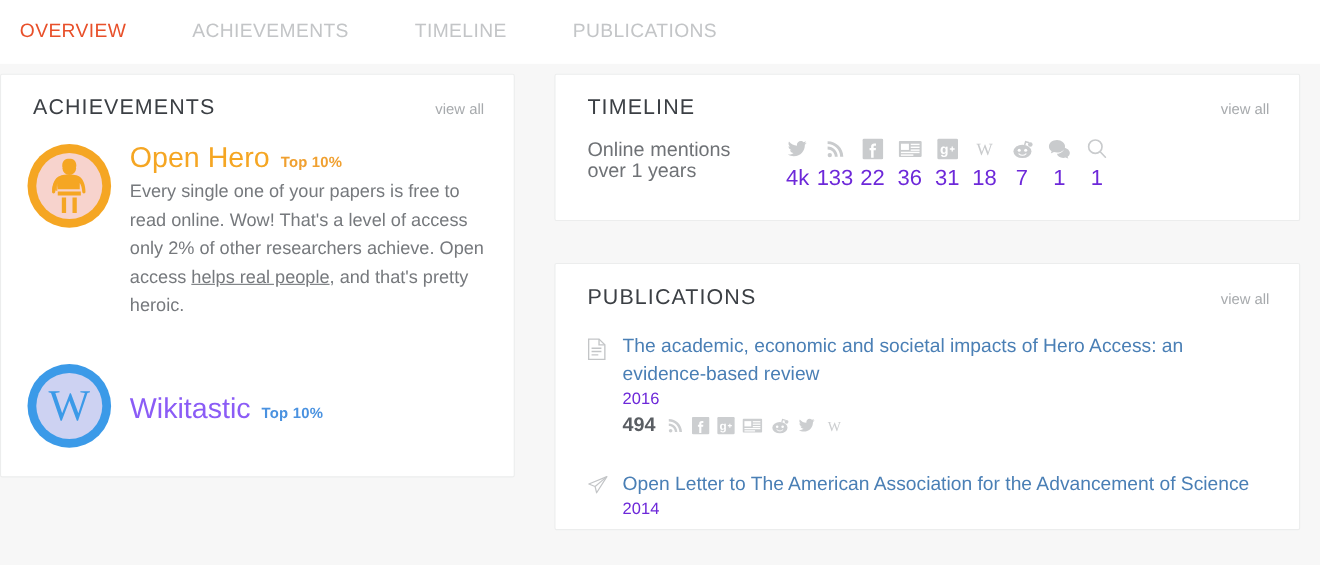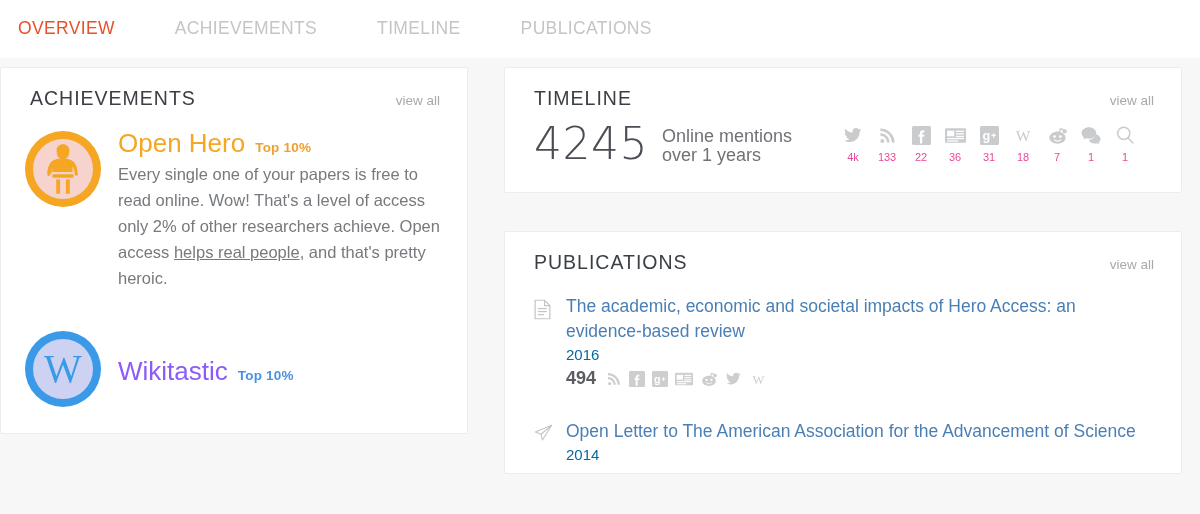--- a/index.html
+++ b/index.html
@@ -149,22 +149,22 @@
     width: 34px;
     text-align: center;
     cursor: pointer;
   }
   .tl-stat .ico {
     height: 24px;
     display: flex; align-items: center; justify-content: center;
     color: #c9cbcd;
   }
   .tl-stat .cnt {
-    font-size: 11px;
-    color: #ec4899;
+    font-size: 20px;
+    color: #6d28d9;
     margin-top: 4px;
   }
 
   
   .pub-body { padding: 16px 27px 10px 29px; }
   .pub-item { display: flex; gap: 12px; }
   .pub-item + .pub-item { margin-top: 30px; }
   .pub-icon {
     flex: 0 0 20px;
     color: #c3c5c7;
@@ -172,21 +172,21 @@
   }
   .pub-main { flex: 1 1 auto; min-width: 0; }
   .pub-title {
     font-size: 17.5px;
     line-height: 25px;
     color: #4a7fb5;
     cursor: pointer;
   }
   .pub-year {
     font-size: 15px;
-    color: #0369a1;
+    color: #6d28d9;
     margin-top: 2px;
   }
   .pub-metrics {
     display: flex; gap: 7px;
     margin-top: 5px;
   }
   .pub-count {
     font-size: 18px;
     font-weight: bold;
     color: #5a5e63;
@@ -258,21 +258,20 @@
   </div>
 
   <div class="col-right">
 
     <div class="card">
       <div class="card-head">
         <div class="card-title">TIMELINE</div>
         <div class="view-all">view all</div>
       </div>
       <div class="tl-body">
-        <div class="tl-number">4245</div>
         <div class="tl-label">
           <div>Online mentions</div>
           <div>over 1 years</div>
         </div>
         <div class="tl-stats">
 
           <div class="tl-stat">
             <div class="ico">
               <svg width="20" height="18" viewBox="0 0 24 24" fill="currentColor">
                   <path d="M23 4.9c-.8.4-1.7.6-2.6.8 1-.6 1.7-1.5 2-2.5-.9.5-1.9.9-3 1.1-.9-.9-2.1-1.5-3.4-1.5-2.6 0-4.7 2.1-4.7 4.7 0 .4 0 .7.1 1.1C7.6 8.4 4.1 6.5 1.7 3.6c-.4.7-.6 1.5-.6 2.4 0 1.6.8 3.1 2.1 3.9-.8 0-1.5-.2-2.1-.6v.1c0 2.3 1.6 4.2 3.8 4.6-.4.1-.8.2-1.2.2-.3 0-.6 0-.9-.1.6 1.9 2.3 3.2 4.4 3.3-1.6 1.3-3.6 2-5.8 2-.4 0-.8 0-1.1-.1 2.1 1.3 4.6 2.1 7.2 2.1 8.7 0 13.4-7.2 13.4-13.4v-.6c.9-.7 1.7-1.5 2.3-2.4z"></path>

